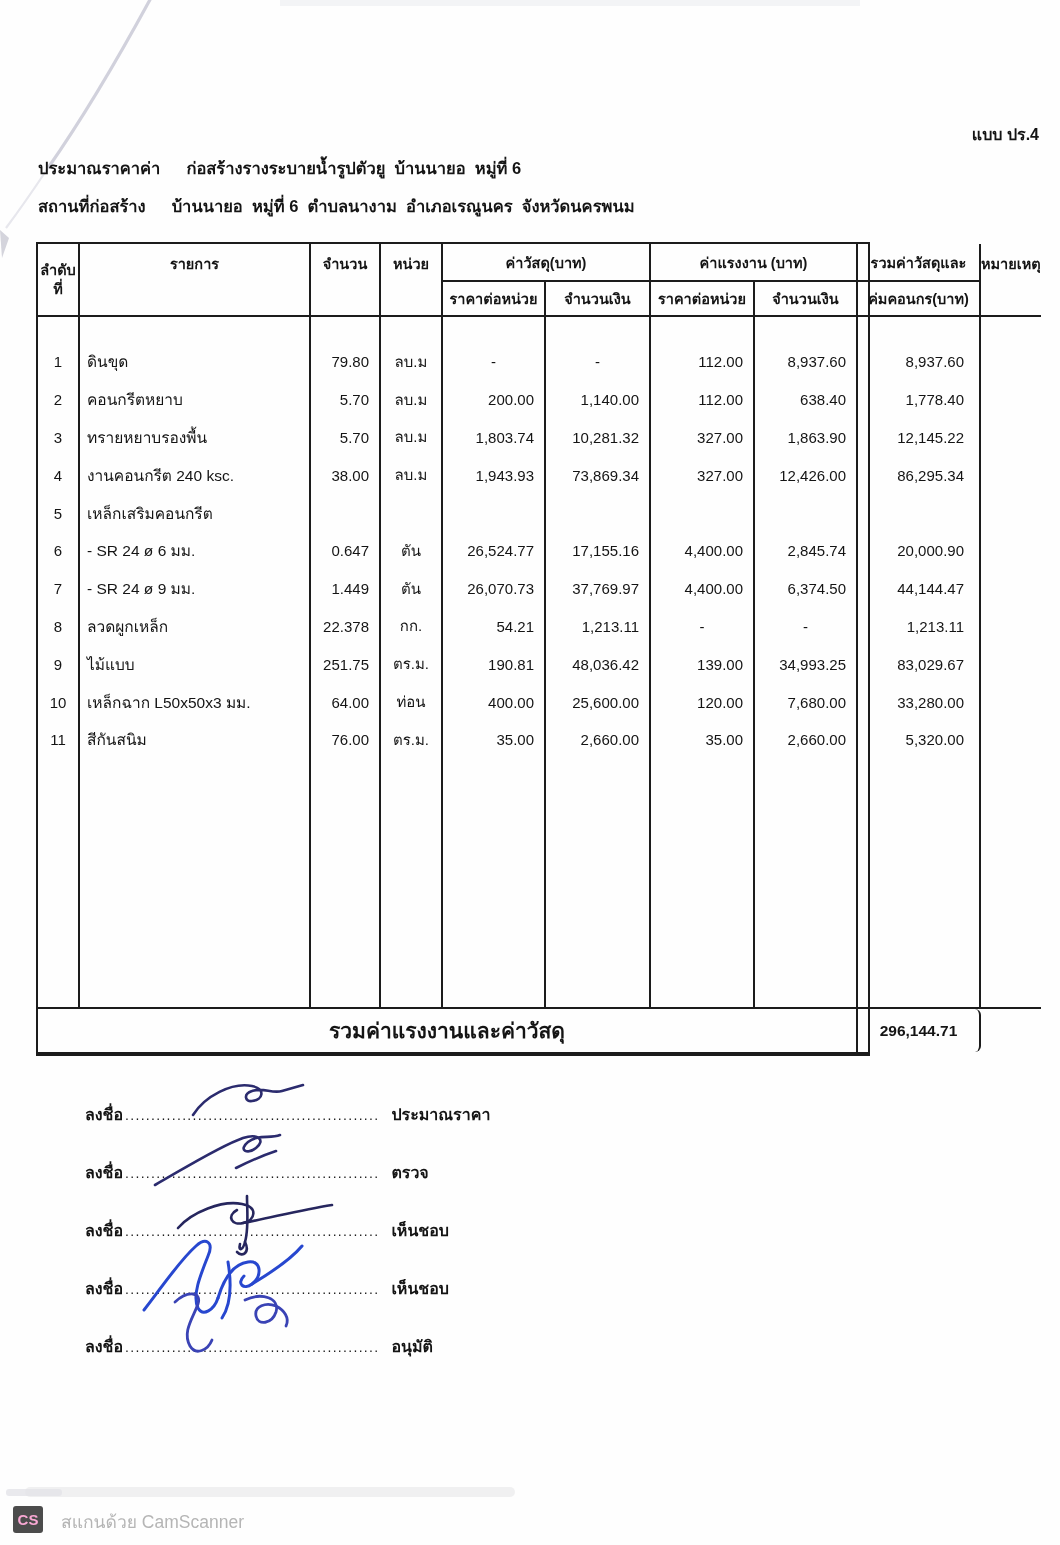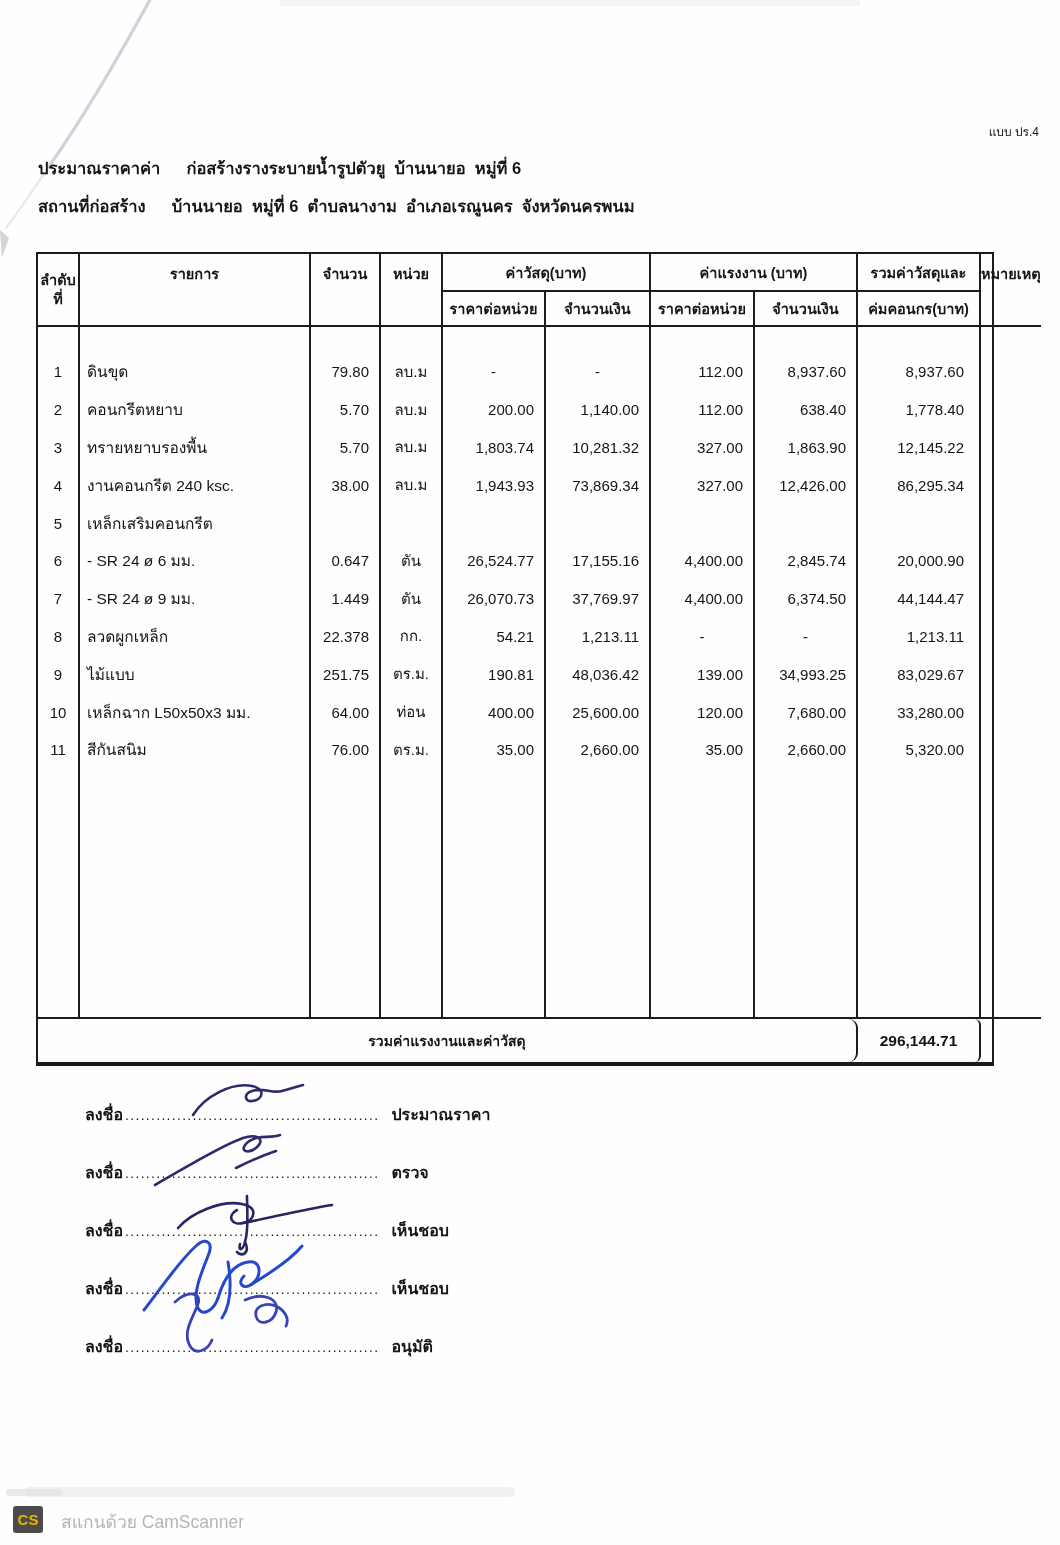--- a/index.html
+++ b/index.html
@@ -4,29 +4,29 @@
 <style>
   html,body{margin:0;padding:0;background:#ffffff;}
   .sheet{
     position:relative;width:1060px;height:1545px;background:#fefefe;overflow:hidden;
     font-family:"Liberation Sans","DejaVu Sans",sans-serif;color:#141414;
   }
   .artifact-svg,.sig-svg{position:absolute;left:0;top:0;width:1060px;height:1545px;pointer-events:none;}
   .artifact-svg{z-index:0;}
   .sig-svg{z-index:3;}
 
-  .form-code{position:absolute;top:122px;right:21px;font-size:12px;font-weight:400;z-index:2;}
+  .form-code{position:absolute;top:122px;right:21px;font-size:16px;font-weight:700;z-index:2;}
   .title-line{position:absolute;left:38px;display:flex;align-items:baseline;font-size:16.5px;font-weight:700;z-index:2;white-space:pre;}
   .title-1{top:155px;}
   .title-2{top:193px;}
   .title-line .t-val{margin-left:26px;}
 
   
   .est-table{
-    position:absolute;left:36px;top:252px;width:958px;z-index:1;
+    position:absolute;left:36px;top:242px;width:834px;z-index:1;
     display:grid;
     grid-template-columns:42px 231px 70px 62px 103px 105px 104px 103px 123px 1fr;
     grid-template-rows:38px 35px 692px 43px;
     border:2px solid #1c1c1c;border-bottom-width:4px;
     box-sizing:border-box;background:transparent;
   }
   .cell{border-right:2px solid #1c1c1c;display:flex;align-items:center;justify-content:center;
         font-weight:700;font-size:14.5px;box-sizing:border-box;}
   .noR{border-right:none;}
   .bB{border-bottom:2px solid #1c1c1c;}
@@ -35,31 +35,31 @@
 
   .bcol{display:block;padding-top:26px;font-weight:400;box-sizing:border-box;border-right:2px solid #1c1c1c;border-bottom:2px solid #1c1c1c;}
   .bcol.noR{border-right:none;}
   .bline{height:37.8px;display:flex;align-items:center;font-size:15px;box-sizing:border-box;overflow:hidden;}
   .bline.l{justify-content:flex-start;padding-left:7px;font-size:15.5px;white-space:nowrap;}
   .bline.r{justify-content:flex-end;padding-right:10px;}
   .bline.rr{justify-content:flex-end;padding-right:15px;}
   .bline.c{justify-content:center;}
   .bline.dash{justify-content:center;padding:0;}
 
-  .tfoot-label{font-size:14px;border-radius:9px;}
+  .tfoot-label{font-size:21px;}
   .tfoot-total{font-size:15.5px;border-radius:6px;}
 
   
   .sig-row{position:absolute;left:85px;display:flex;align-items:baseline;font-size:16px;font-weight:700;z-index:2;white-space:nowrap;}
   .sig-dots{letter-spacing:1.3px;font-weight:400;font-size:14px;margin-left:2px;color:#1a1a1a;}
   .sig-role{margin-left:12px;}
 
   
   .cs-badge{position:absolute;left:13px;top:1506px;width:30px;height:27px;background:#4c4c4c;border-radius:3px;
-            color:#eab308;font-weight:700;font-size:15px;display:flex;align-items:center;justify-content:center;z-index:2;}
+            color:#f9a8d4;font-weight:700;font-size:15px;display:flex;align-items:center;justify-content:center;z-index:2;}
   .cs-text{position:absolute;left:61px;top:1508px;font-size:17.5px;color:#b5b5b5;font-weight:400;z-index:2;}
 </style>
 </head>
 <body>
 
 <div class="sheet">
 
   <svg class="artifact-svg" viewBox="0 0 1060 1545">
     <rect x="280" y="0" width="580" height="6" fill="#e9ebee" opacity="0.55"></rect>
     <path d="M152 -4 C 120 55, 85 115, 48 168" stroke="#c9c9d6" stroke-width="3.2" fill="none" opacity="0.85"></path>

